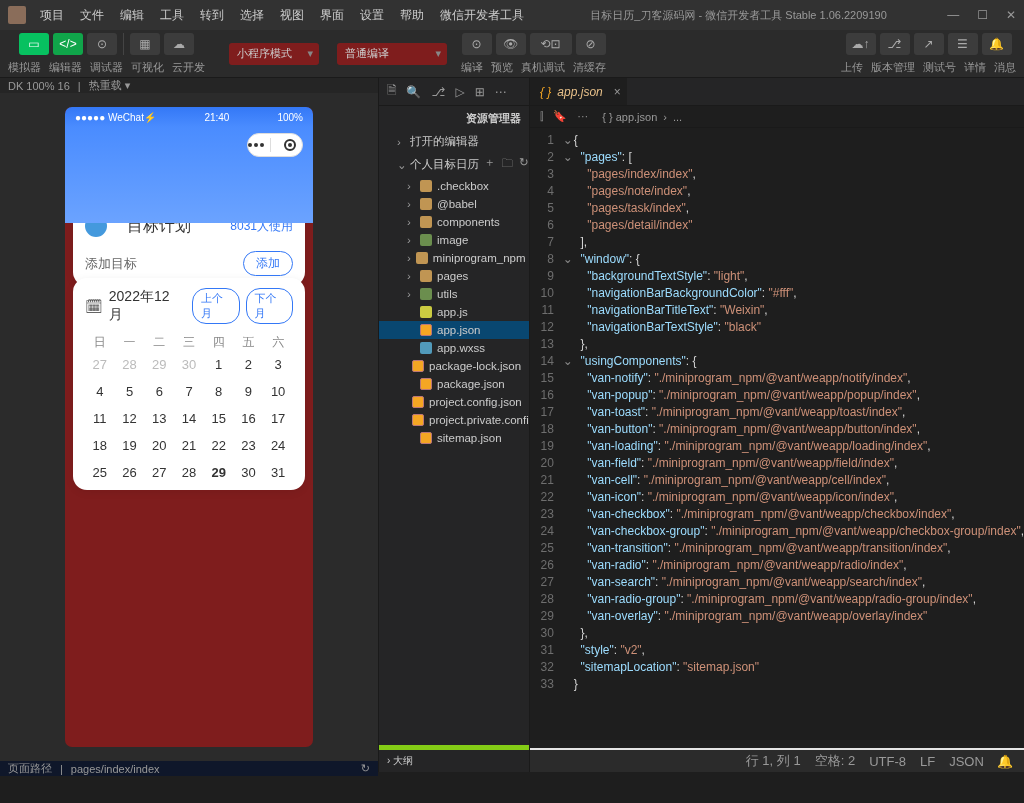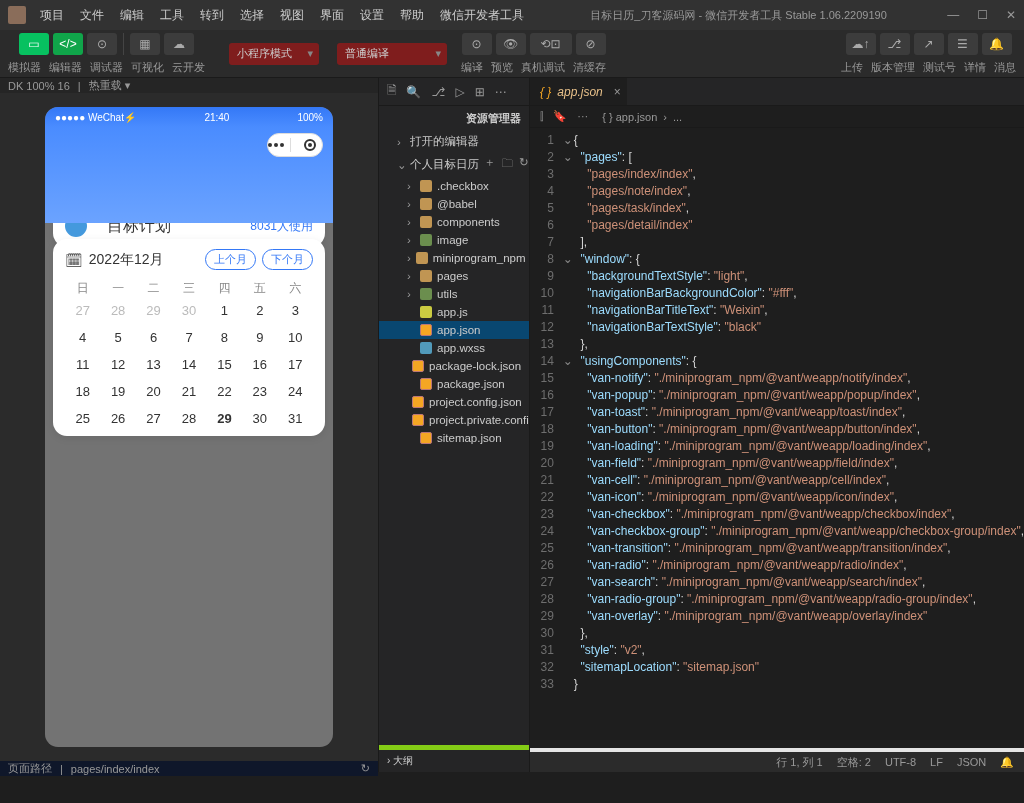--- a/index.html
+++ b/index.html
@@ -16,21 +16,21 @@
 .tb-btn.green { background:#07c160; color:#fff; }
 .tb-btn.green2 { background:#10a54a; color:#fff; }
 .tb-labels { display:flex; gap:8px; font-size:11px; color:#999; margin-top:2px; }
 .tb-col { display:flex; flex-direction:column; align-items:center; gap:3px; }
 .dropdown { height:22px; background:#7f1d1d; border-radius:3px; padding:0 20px 0 8px; display:flex; align-items:center; color:#ccc; font-size:11px; position:relative; min-width:90px; }
 .dropdown::after { content:"▾"; position:absolute; right:6px; color:#888; }
 .main { display:flex; height:694px; }
 .left-pane { width:378px; background:#2b2b2b; display:flex; flex-direction:column; }
 .zoom-bar { height:22px; background:#252525; display:flex; align-items:center; padding:0 8px; font-size:11px; color:#999; gap:8px; }
 .simulator { flex:1; display:flex; align-items:flex-start; justify-content:center; padding:14px 0; }
-.phone { width:288px; height:640px; background:#737373; border-radius:13px; overflow:hidden; position:relative; }
+.phone { width:248px; height:640px; background:#7f1d1d; border-radius:7px; overflow:hidden; position:relative; }
 .statusbar { height:20px; background:linear-gradient(#3478f6,#4a8cff); display:flex; justify-content:space-between; align-items:center; padding:0 10px; color:#fff; font-size:10px; }
 .phone-hero { height:96px; background:linear-gradient(#4a8cff,#6ba3ff); position:relative; }
 .capsule { position:absolute; right:10px; top:6px; width:56px; height:24px; background:#fff; border-radius:12px; display:flex; align-items:center; justify-content:space-around; border:1px solid #ddd; }
 .capsule .dot { width:4px; height:4px; background:#333; border-radius:50%; box-shadow:-6px 0 #333,6px 0 #333; }
 .capsule .target { width:12px; height:12px; border:2px solid #333; border-radius:50%; position:relative; }
 .capsule .target::after { content:""; width:4px; height:4px; background:#333; border-radius:50%; position:absolute; left:2px; top:2px; }
 .hero-date { color:#fff; text-align:center; padding-top:46px; font-size:14px; }
 .card { background:#fff; margin:-18px 8px 10px; border-radius:14px; box-shadow:0 2px 8px rgba(0,0,0,0.08); padding:10px 12px; }
 .card-head { display:flex; align-items:center; justify-content:space-between; }
 .card-title { display:flex; align-items:center; gap:20px; color:#333; font-size:16px; }
@@ -61,21 +61,21 @@
 .tabs { height:28px; background:#252526; display:flex; align-items:center; border-bottom:1px solid #1a1a1a; }
 .tab { height:100%; background:#1e1e1e; padding:0 24px 0 10px; display:flex; align-items:center; gap:6px; color:#e8c18a; font-style:italic; font-size:12px; position:relative; }
 .tab .x { position:absolute; right:6px; color:#999; font-style:normal; }
 .breadcrumb { height:22px; display:flex; align-items:center; gap:6px; padding:0 10px; color:#999; font-size:11px; border-bottom:1px solid #1a1a1a; }
 .bc-icons { display:flex; gap:10px; margin-right:8px; color:#888; }
 .code-area { flex:1; display:flex; overflow:auto; font-family:Consolas,monospace; font-size:12px; }
 .gutter { width:36px; text-align:right; padding:4px 8px 4px 0; color:#6e6e6e; line-height:17px; background:#1e1e1e; }
 .fold { width:14px; padding-top:4px; line-height:17px; color:#888; text-align:center; }
 .code { flex:1; padding:4px 0; line-height:17px; white-space:pre; }
 .k{color:#9cdcfe;} .s{color:#ce9178;} .p{color:#d4d4d4;}
-.statusbar-bottom { height:24px; background:#2b2b2b; display:flex; align-items:center; padding:0 10px; font-size:11px; color:#999; justify-content:space-between; border-top:4px solid #e5e5e5; }
+.statusbar-bottom { height:24px; background:#2b2b2b; display:flex; align-items:center; padding:0 10px; font-size:13px; color:#999; justify-content:space-between; border-top:2px solid #e5e5e5; }
 .sb-left,.sb-right { display:flex; gap:14px; align-items:center; }
 .footer { height:22px; background:#0f172a; display:flex; align-items:center; padding:0 8px; font-size:11px; color:#999; gap:8px; }
 </style>
 </head>
 <body>
 
 <div class="titlebar">
   <div class="avatar"></div>
   <div class="menus" id="menus">
       <span>项目</span>
@@ -175,20 +175,24 @@
             <span class="target"></span>
           </div>
         </div>
         <div class="card">
           <div class="card-head">
             <div class="card-title">
               <span class="ico"></span>
               <span>目标计划</span>
             </div>
             <span class="card-users">8031人使用</span>
+          </div>
+          <div class="card-row">
+            <span>添加目标</span>
+            <span class="pill">添加</span>
           </div>
         </div>
         <div class="card">
           <div class="cal-head">
             <div class="cal-month">
               <span>🗓</span>
               <span>2022年12月</span>
             </div>
             <div class="cal-btns">
               <span class="pill" style="font-size:11px;padding:2px 8px">上个月</span>

